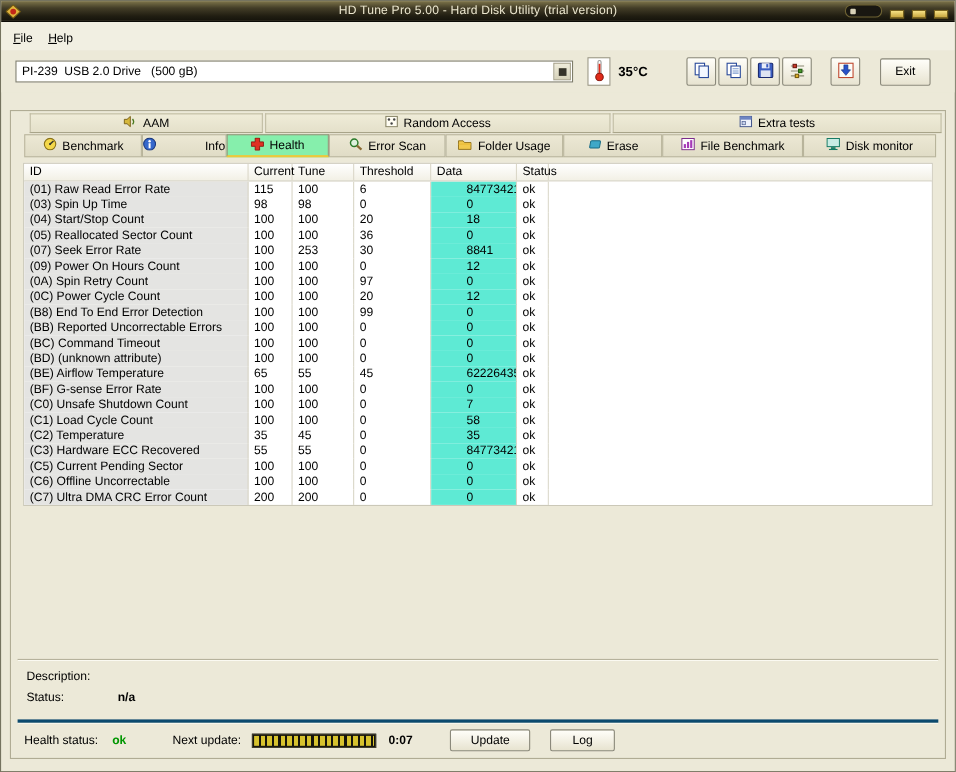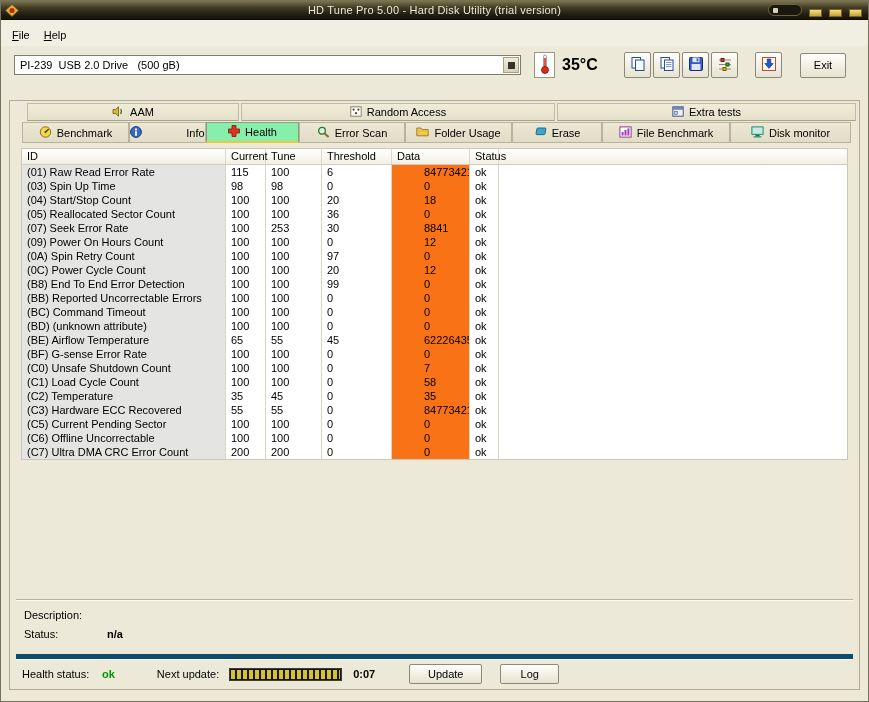--- a/index.html
+++ b/index.html
@@ -31,21 +31,21 @@
   .toolbar { flex:0 0 38px; display:flex; align-items:center; padding:0 22px 0 13px; background:#ece9d8; }
   .combo { width:507px; height:20px; background:#fff; border:1px solid #7f7d6a; position:relative;
            display:flex; align-items:center; cursor:default; }
   .combo-text { padding-left:5px; white-space:pre; }
   .combo-btn { position:absolute; right:1px; top:1px; width:16px; height:16px;
                background:linear-gradient(#efecdb,#d6d2ba); border:1px solid #a5a088;
                display:flex; align-items:center; justify-content:center; }
   .combo-btn-glyph { width:7px; height:7px; background:#35332a; }
   .temp-box { margin-left:13px; width:21px; height:26px; background:#fff; border:1px solid #9a9680;
               display:flex; align-items:center; justify-content:center; }
-  .temp-label { margin-left:7px; font-weight:bold; font-size:16px; }
+  .temp-label { margin-left:7px; font-weight:bold; font-size:12px; }
   .tb-spacer { flex:1; }
   .tool-btn { width:27px; height:26px; border:1px solid #8b897b; border-radius:2px;
               background:linear-gradient(#fffef9,#e7e3d0); display:flex; align-items:center; justify-content:center;
               margin-left:2px; cursor:default; }
   .tool-btn.capture { margin-left:17px; }
   .exit-btn { margin-left:18px; width:46px; height:25px; border:1px solid #8b897b; border-radius:2px;
               background:linear-gradient(#fffef9,#e7e3d0); font-family:inherit; font-size:11px; cursor:default; }
 
   
   .tabpanel { flex:1; margin:16px 8px 11px; background:#ece9d8; border:1px solid #b0ac94;
@@ -68,34 +68,34 @@
   .list { flex:0 0 312px; margin:5px 11px 0; background:#fff; border:1px solid #cbc8b8;
           display:flex; flex-direction:column; }
   .lheader { flex:0 0 16px; display:flex; background:linear-gradient(#ffffff,#f2f0e5); border-bottom:1px solid #cfccbc; }
   .hcell { padding-left:5px; line-height:15px; border-right:1px solid #dbd8c9; cursor:default; }
   .hfill { flex:1; border-right:none; }
   .c0 { width:204px; } .c1 { width:40px; } .c2 { width:56px; } .c3 { width:70px; } .c4 { width:78px; } .c5 { width:29px; }
   .lbody { flex:1; overflow:hidden; }
   .trow { display:flex; height:14px; line-height:14px; cursor:default; }
   .cell { padding-left:5px; border-right:1px solid #d9d6c7; overflow:hidden; white-space:nowrap; }
   .cell.c0 { background:#e4e4e2; }
-  .cell.c4 { background:#f97316;padding-left:32px; }
+  .cell.c4 { background:#5eead4;padding-left:32px; }
   .cfill { flex:1; border-right:none; background:#fff; }
 
   .panel-spacer { flex:1; }
 
   
   .details { flex:0 0 55px; margin:0 6px; border-top:1px solid #b6b29c; box-shadow:inset 0 1px 0 #fbfaf2;
              padding:8px 0 0 8px; }
   .drow { display:flex; height:19px; line-height:15px; }
   .dlabel { width:83px; }
   .dvalue { font-weight:bold; }
 
   
-  .footer { flex:0 0 35px; margin:0 6px; border-top:5px solid #0c4a6e; box-shadow:inset 0 1px 0 #fbfaf2;
+  .footer { flex:0 0 35px; margin:0 6px; border-top:3px solid #0c4a6e; box-shadow:inset 0 1px 0 #fbfaf2;
             display:flex; align-items:center; padding-left:6px; }
   .hs-label { width:80px; }
   .hs-value { font-weight:bold; color:#009600; }
   .nu-label { margin-left:42px; }
   .progress { margin-left:10px; width:113px; height:13px; border:1px solid #3f3d2f; background:#15140c; padding:1px; }
   .progress-fill { height:100%; width:100%;
                    background:repeating-linear-gradient(90deg,#d6c22e 0px,#d6c22e 4px,#15140c 4px,#15140c 6px); }
   .countdown { margin-left:11px; font-weight:bold; width:30px; }
   .btn { height:20px; border:1px solid #8b897b; border-radius:2px; background:linear-gradient(#fffef9,#e7e3d0);
          font-family:inherit; font-size:11px; cursor:default; }

